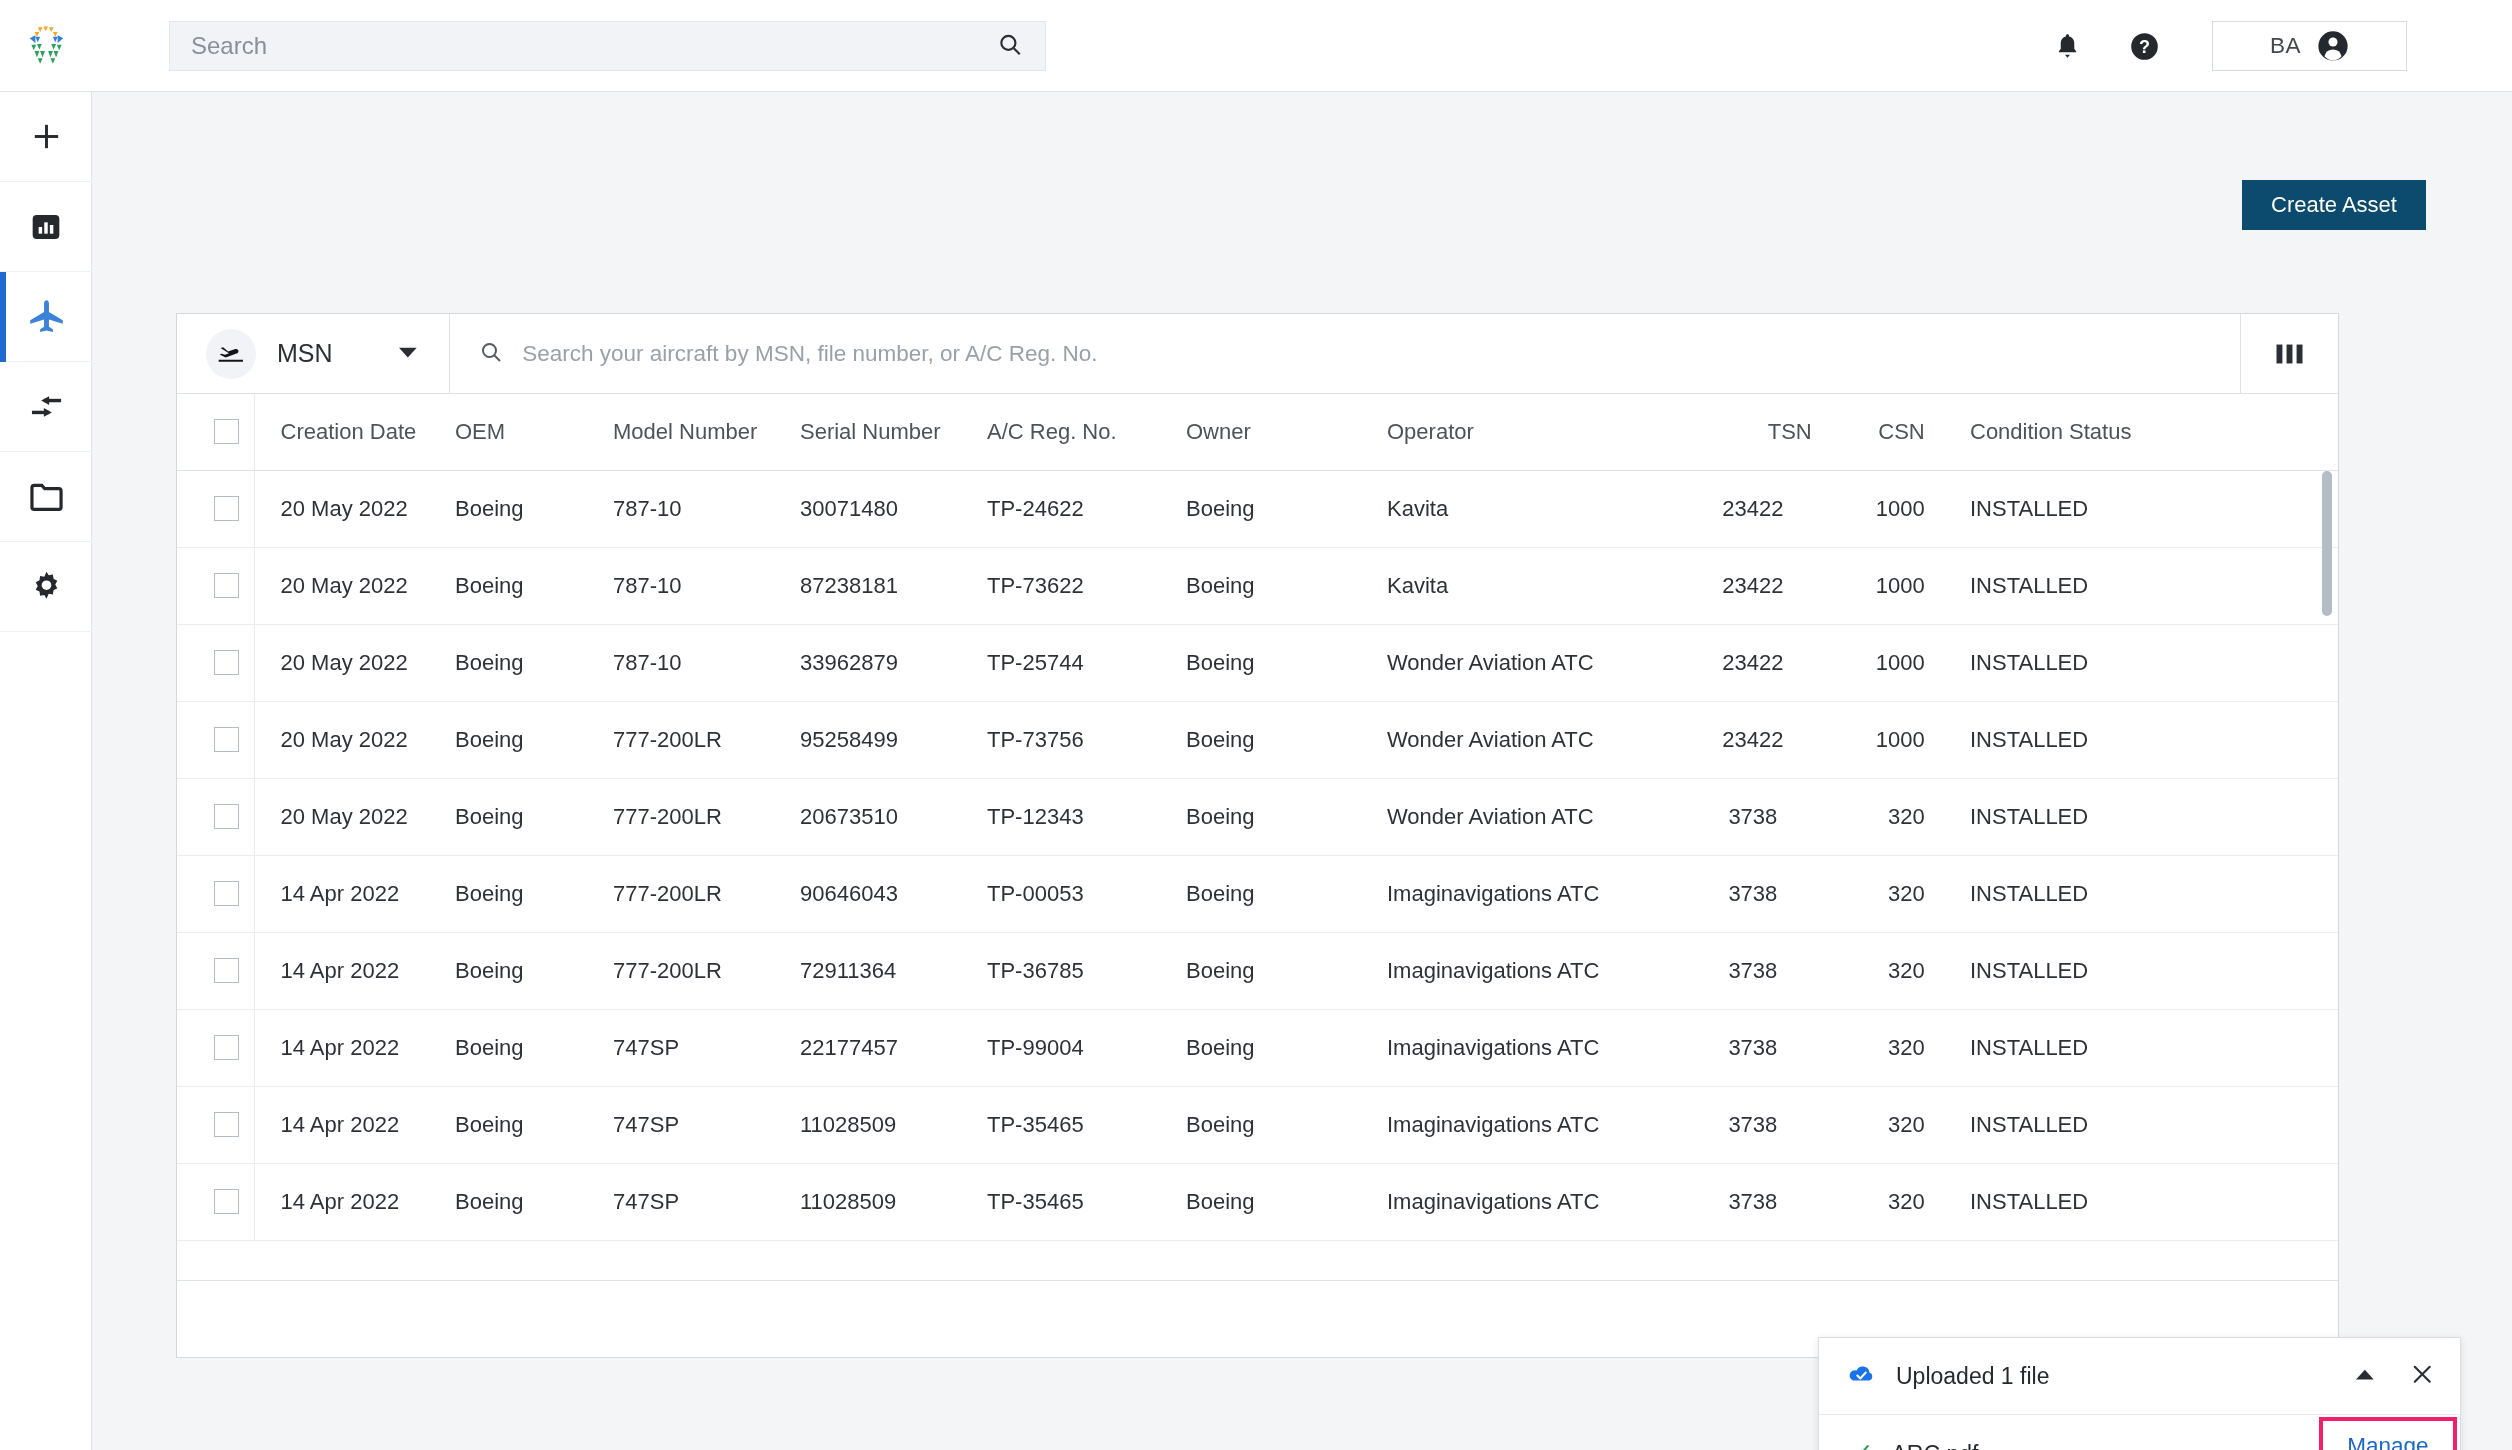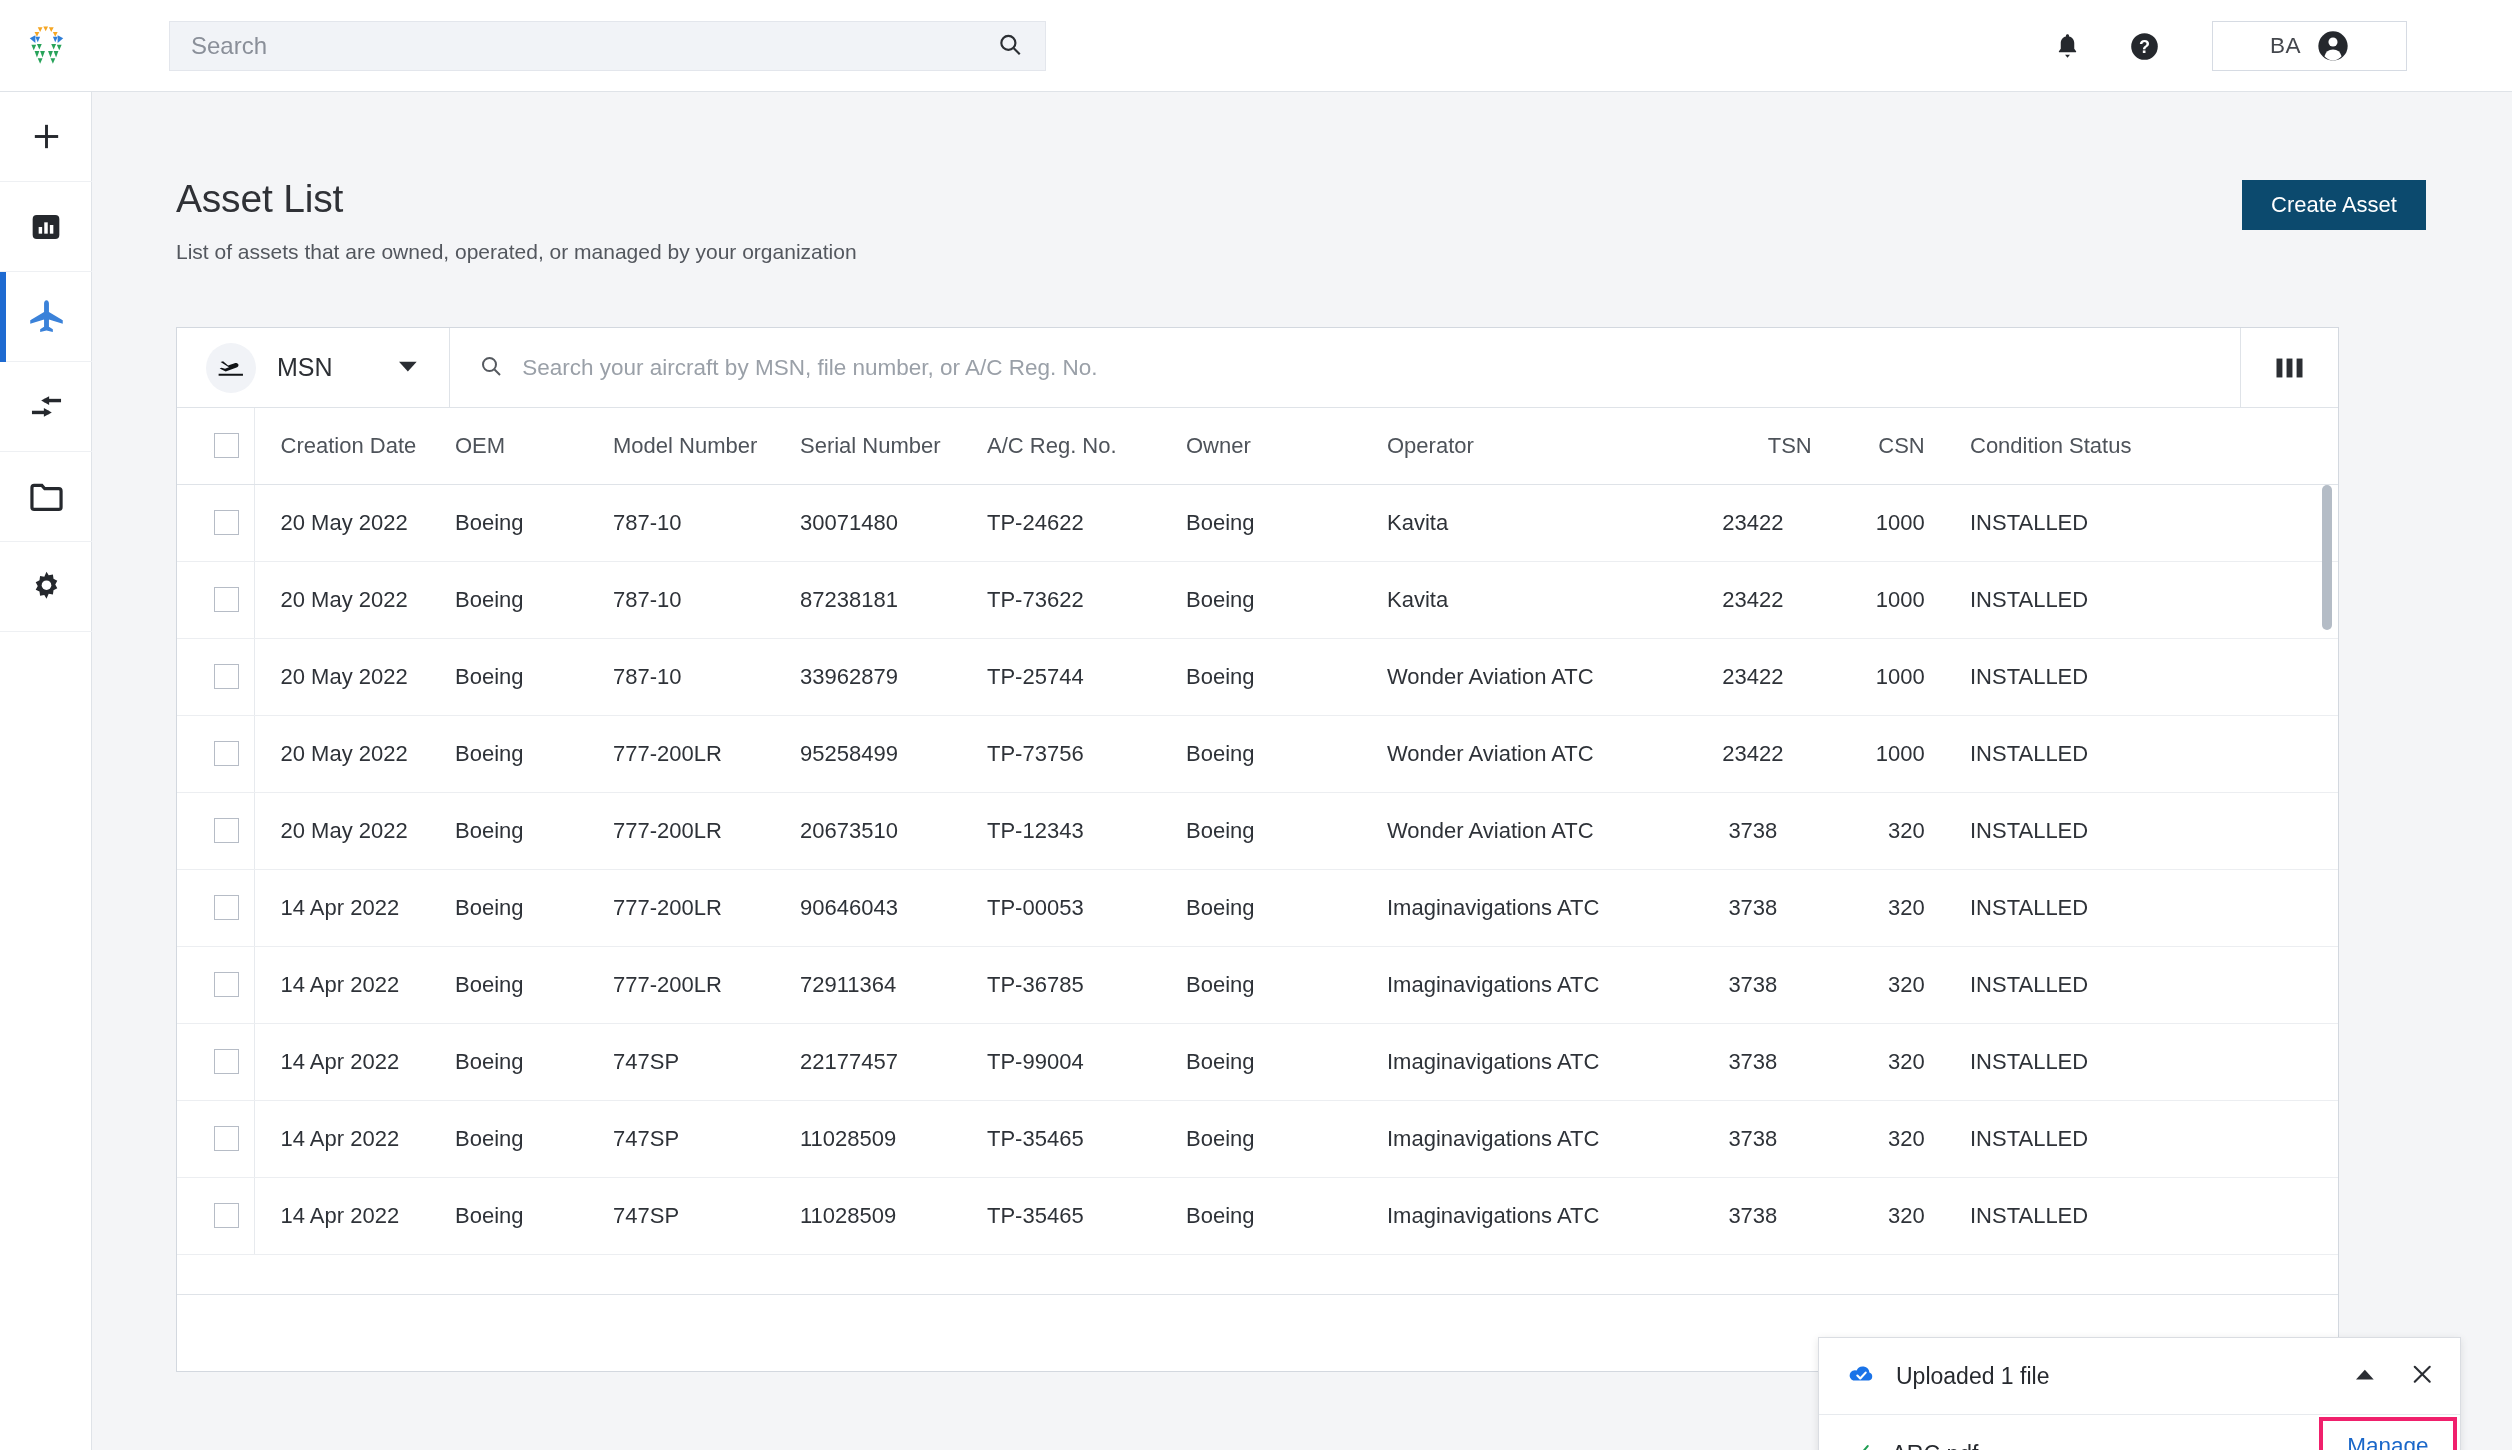--- a/index.html
+++ b/index.html
@@ -100,21 +100,21 @@
     background: #0c4a6e;
     color: #ffffff;
     font-size: 22px;
     display: flex; align-items: center; justify-content: center;
     border: none; cursor: pointer;
     font-family: "Liberation Sans", sans-serif;
   }
 
   
   .card {
-    position: absolute; top: 235px; left: 84px;
+    position: absolute; top: 221px; left: 84px;
     width: 2163px; height: 1045px;
     background: #ffffff;
     border: 0.8px solid #d3d8df;
   }
   .filter-row {
     height: 80px;
     display: flex; align-items: stretch;
     border-bottom: 0.8px solid #dfe3e8;
   }
   .msn-select {
@@ -341,24 +341,20 @@
   <div class="side-item">
     <svg width="35" height="35" viewBox="0 0 24 24">
       <path d="M12 1.8l1.5 2.5 2.9-.5.4 2.9 2.6 1.3-1.4 2.6 1.4 2.6-2.6 1.3-.4 2.9-2.9-.5L12 20.4l-1.5-2.5-2.9.5-.4-2.9-2.6-1.3 1.4-2.6-1.4-2.6 2.6-1.3.4-2.9 2.9.5z" fill="#25282d"></path>
       <circle cx="12" cy="11.1" r="3.3" fill="#ffffff"></circle>
     </svg>
   </div>
 </div>
 
 <div class="main">
 
-  <div class="page-head">
-    <div class="page-title">Asset List</div>
-    <div class="page-sub">List of assets that are owned, operated, or managed by your organization</div>
-  </div>
 
   <button class="create-btn">Create Asset</button>
 
   <div class="card">
 
     <div class="filter-row">
 
       <div class="msn-select">
         <span class="msn-bubble">
           <svg width="29" height="21" viewBox="0 0 30 22">

